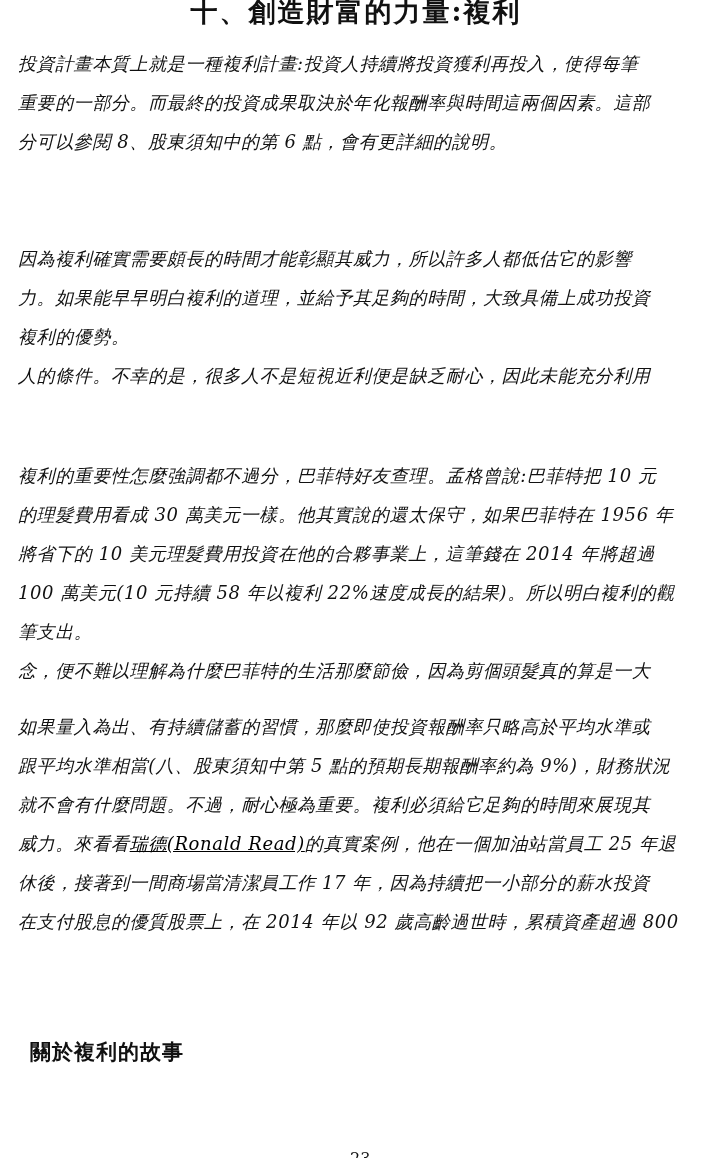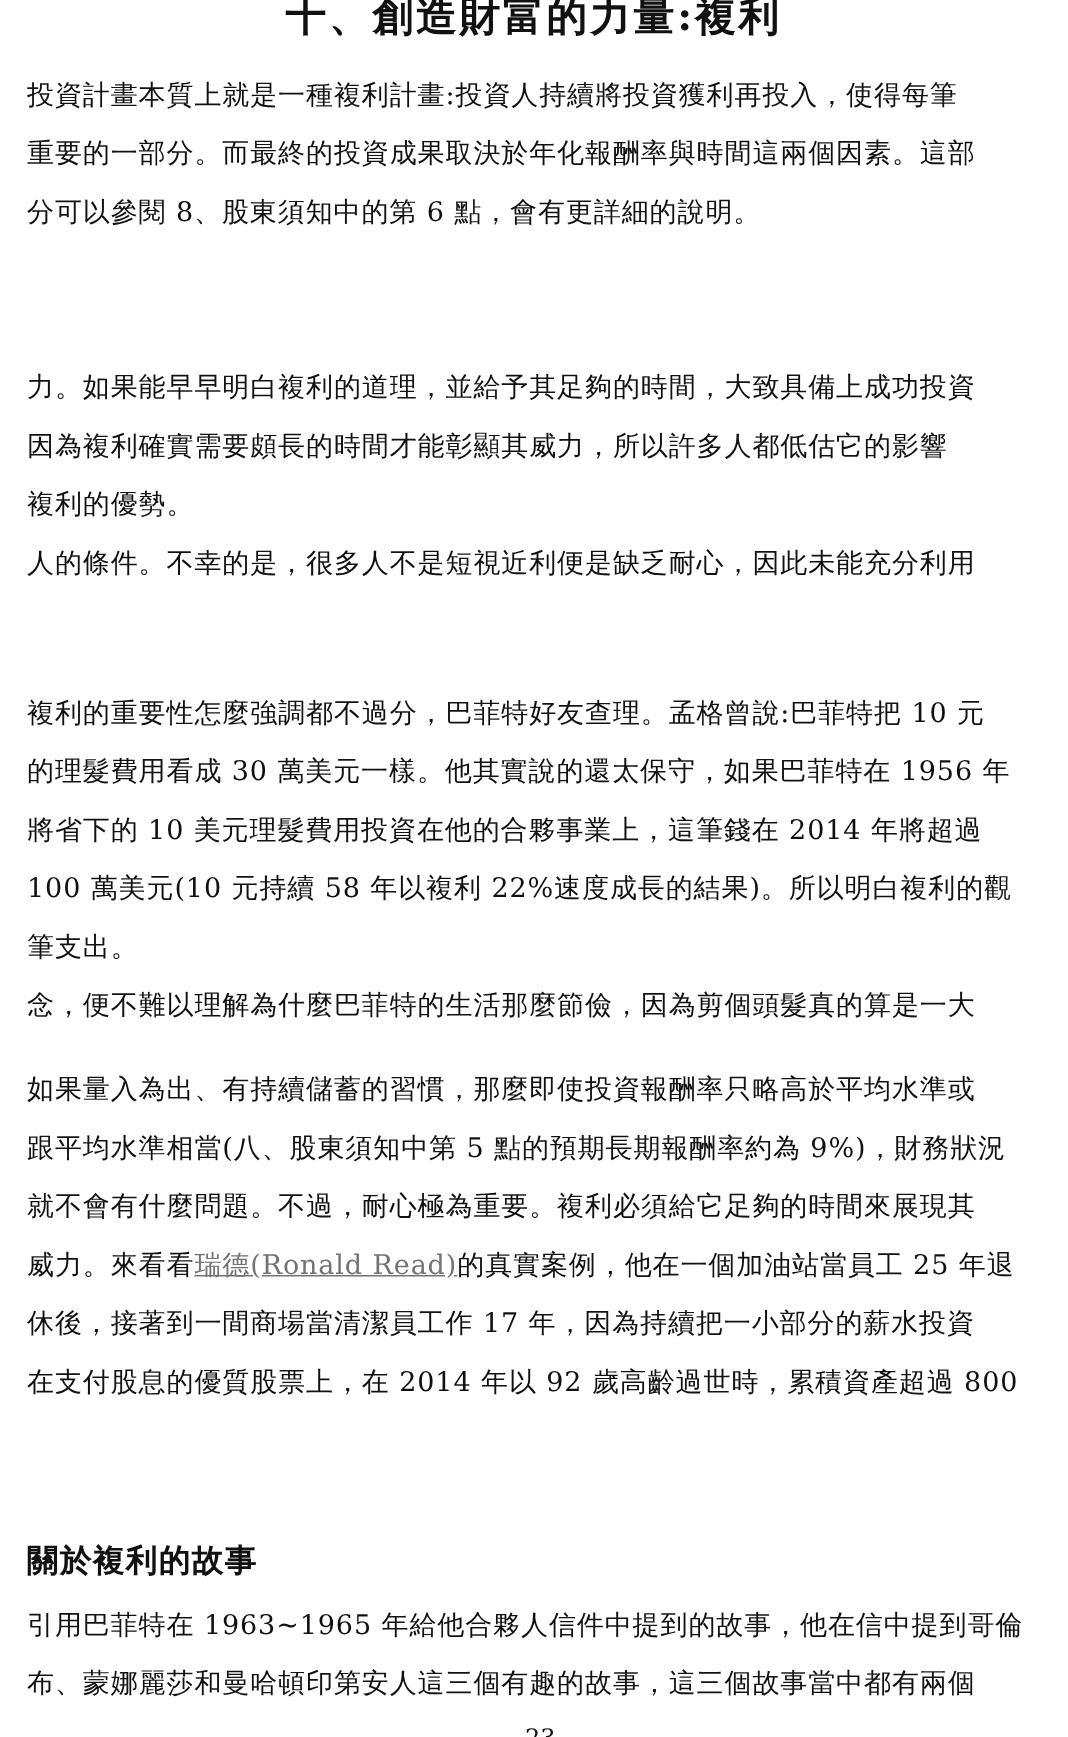--- a/index.html
+++ b/index.html
@@ -12,51 +12,51 @@
   .title {
     position: absolute; left: 0; top: -8px; width: 712px; text-align: center;
     font-size: 27px; font-weight: bold; letter-spacing: 2px; line-height: 40px;
     margin: 0;
   }
   .para {
     position: absolute; left: 18px; width: 684px; margin: 0;
     font-size: 18px; line-height: 39px; letter-spacing: 0.6px;
     text-align: justify;
   }
-  .para .line { display: block; white-space: nowrap; }
+  .para .line { display: block; white-space: nowrap; font-style: italic; }
   .p1 { top: 44px; }
   .p2 { top: 239px; }
   .p3 { top: 456px; }
   .p4 { top: 707px; }
   .heading2 {
-    position: absolute; left: 18px; top: 1022px; margin: 0;
+    position: absolute; left: 18px; top: 1022px; margin: 12px;
     font-size: 21px; font-weight: bold; line-height: 36px; letter-spacing: 1px;
   }
   .p5 { top: 1064px; }
-  .link { color: #737373; text-decoration: underline; cursor: pointer; }
+  .link { color: #000000; text-decoration: underline; cursor: pointer; }
   .page-number {
     position: absolute; left: 350px; top: 1150px; font-size: 16px; line-height: 18px;
   }
 </style>
 </head>
 <body>
 
 <div class="page">
 
   <h1 class="title">十、創造財富的力量:複利</h1>
 
   <p class="para p1">
     <span class="line">投資計畫本質上就是一種複利計畫:投資人持續將投資獲利再投入，使得每筆</span>
     <span class="line">重要的一部分。而最終的投資成果取決於年化報酬率與時間這兩個因素。這部</span>
     <span class="line">分可以參閱 8、股東須知中的第 6 點，會有更詳細的說明。</span>
   </p>
 
   <p class="para p2">
+    <span class="line">因為複利確實需要頗長的時間才能彰顯其威力，所以許多人都低估它的影響</span>
     <span class="line">力。如果能早早明白複利的道理，並給予其足夠的時間，大致具備上成功投資</span>
-    <span class="line">因為複利確實需要頗長的時間才能彰顯其威力，所以許多人都低估它的影響</span>
     <span class="line">複利的優勢。</span>
     <span class="line">人的條件。不幸的是，很多人不是短視近利便是缺乏耐心，因此未能充分利用</span>
   </p>
 
   <p class="para p3">
     <span class="line">複利的重要性怎麼強調都不過分，巴菲特好友查理。孟格曾說:巴菲特把 10 元</span>
     <span class="line">的理髮費用看成 30 萬美元一樣。他其實說的還太保守，如果巴菲特在 1956 年</span>
     <span class="line">將省下的 10 美元理髮費用投資在他的合夥事業上，這筆錢在 2014 年將超過</span>
     <span class="line">100 萬美元(10 元持續 58 年以複利 22%速度成長的結果)。所以明白複利的觀</span>
     <span class="line">筆支出。</span>
@@ -67,19 +67,15 @@
     <span class="line">如果量入為出、有持續儲蓄的習慣，那麼即使投資報酬率只略高於平均水準或</span>
     <span class="line">跟平均水準相當(八、股東須知中第 5 點的預期長期報酬率約為 9%)，財務狀況</span>
     <span class="line">就不會有什麼問題。不過，耐心極為重要。複利必須給它足夠的時間來展現其</span>
     <span class="line"><span>威力。來看看</span><a class="link">瑞德(Ronald Read)</a><span>的真實案例，他在一個加油站當員工 25 年退</span></span>
     <span class="line">休後，接著到一間商場當清潔員工作 17 年，因為持續把一小部分的薪水投資</span>
     <span class="line">在支付股息的優質股票上，在 2014 年以 92 歲高齡過世時，累積資產超過 800</span>
   </p>
 
   <h2 class="heading2">關於複利的故事</h2>
 
-  <p class="para p5">
-    <span class="line">引用巴菲特在 1963~1965 年給他合夥人信件中提到的故事，他在信中提到哥倫</span>
-    <span class="line">布、蒙娜麗莎和曼哈頓印第安人這三個有趣的故事，這三個故事當中都有兩個</span>
-  </p>
 
   <div class="page-number">23</div>
 </div>
 
 </body></html>

